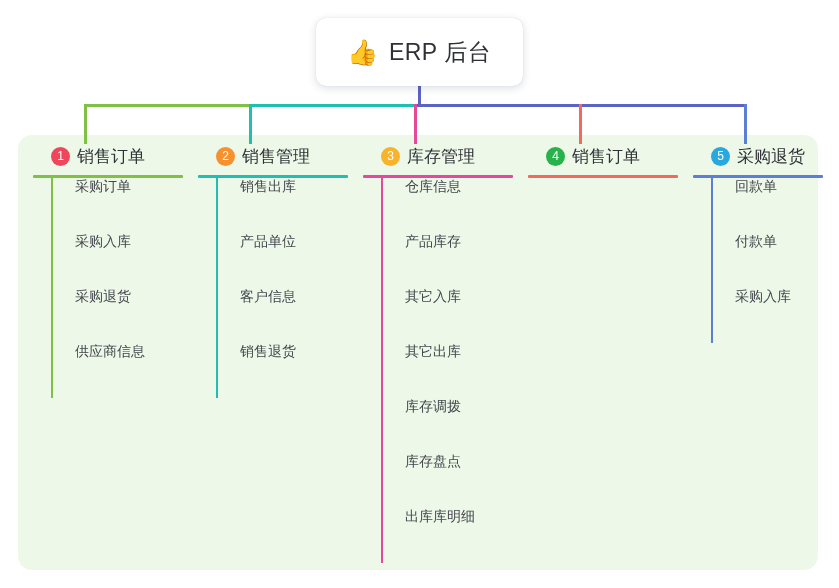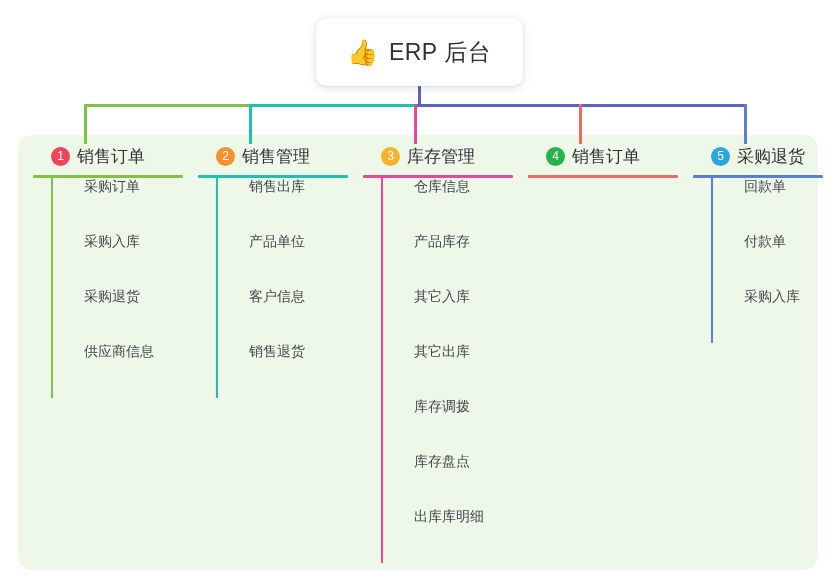--- a/index.html
+++ b/index.html
@@ -110,21 +110,21 @@
   }
   .trunk {
     position: absolute;
     left: 0;
     top: 0;
     width: 2px;
   }
   .leaf {
     position: relative;
     height: 55px;
-    padding-left: 31px;
+    padding-left: 22px;
     display: flex;
     flex-direction: column;
     justify-content: space-between;
     gap: 32px;
   }
   .leaf-label {
     font-size: 14px;
     color: #44474d;
     white-space: nowrap;
     padding-bottom: 5px;

